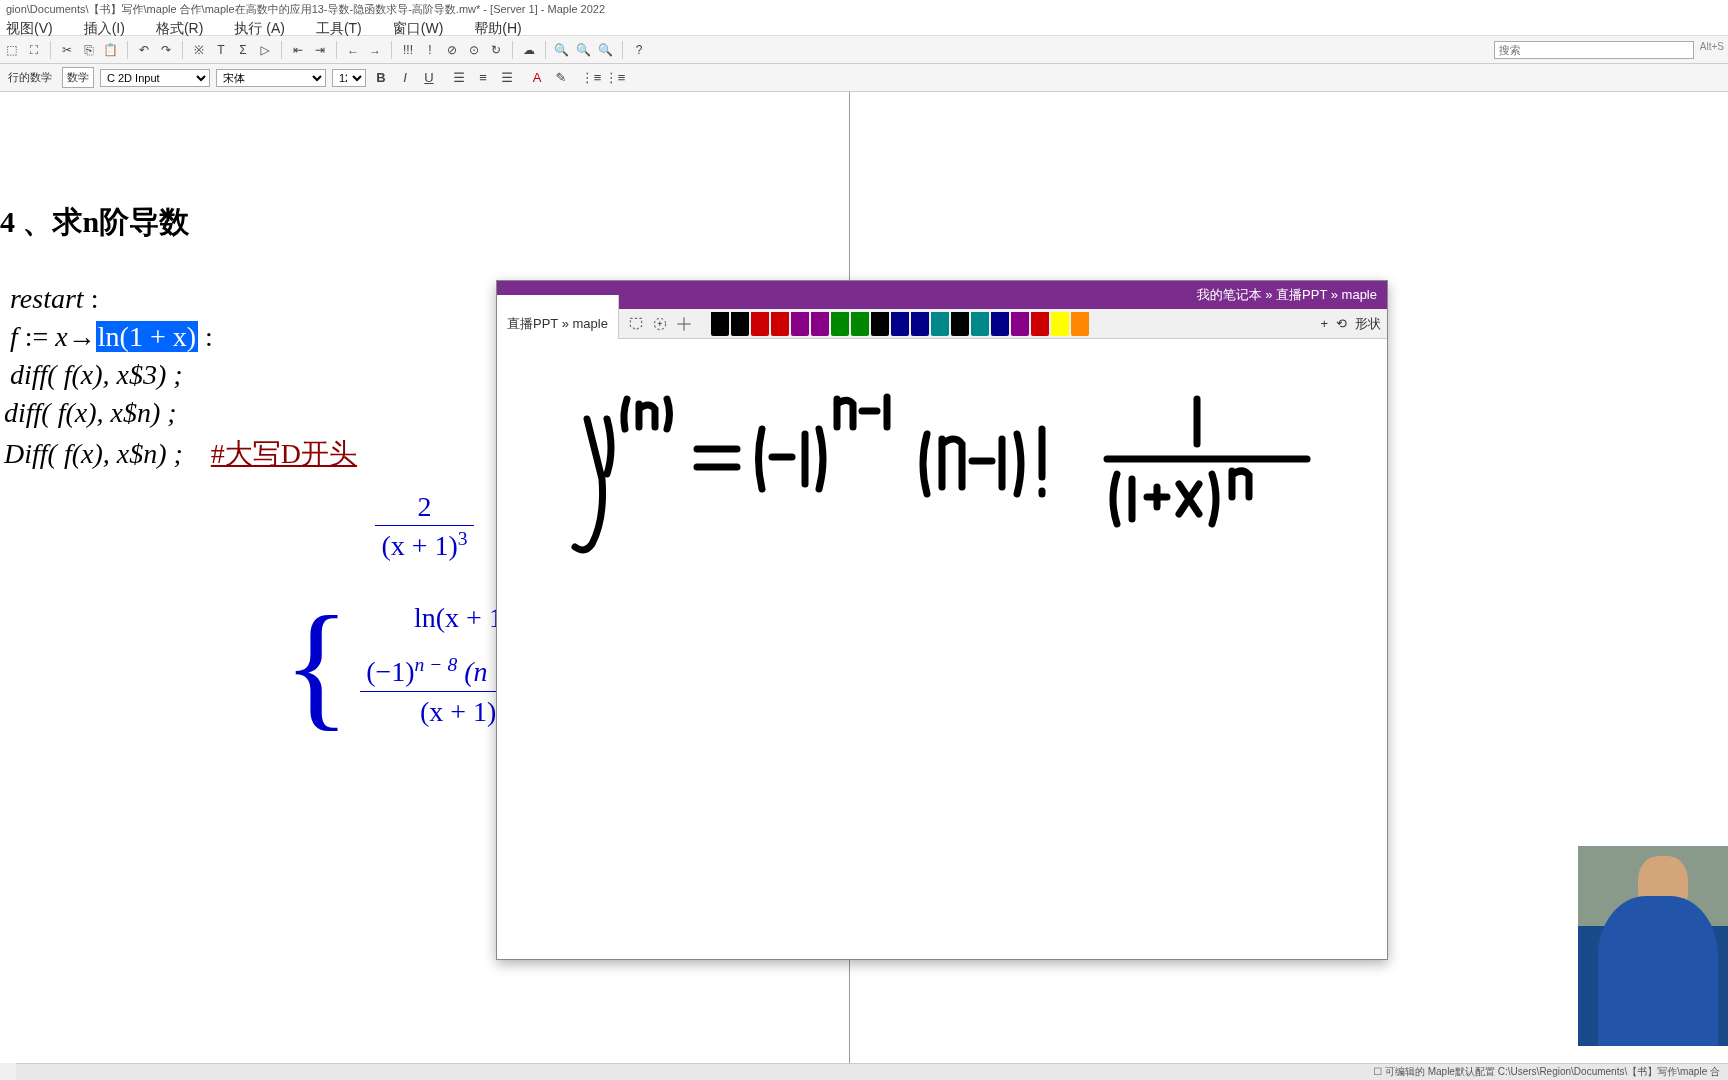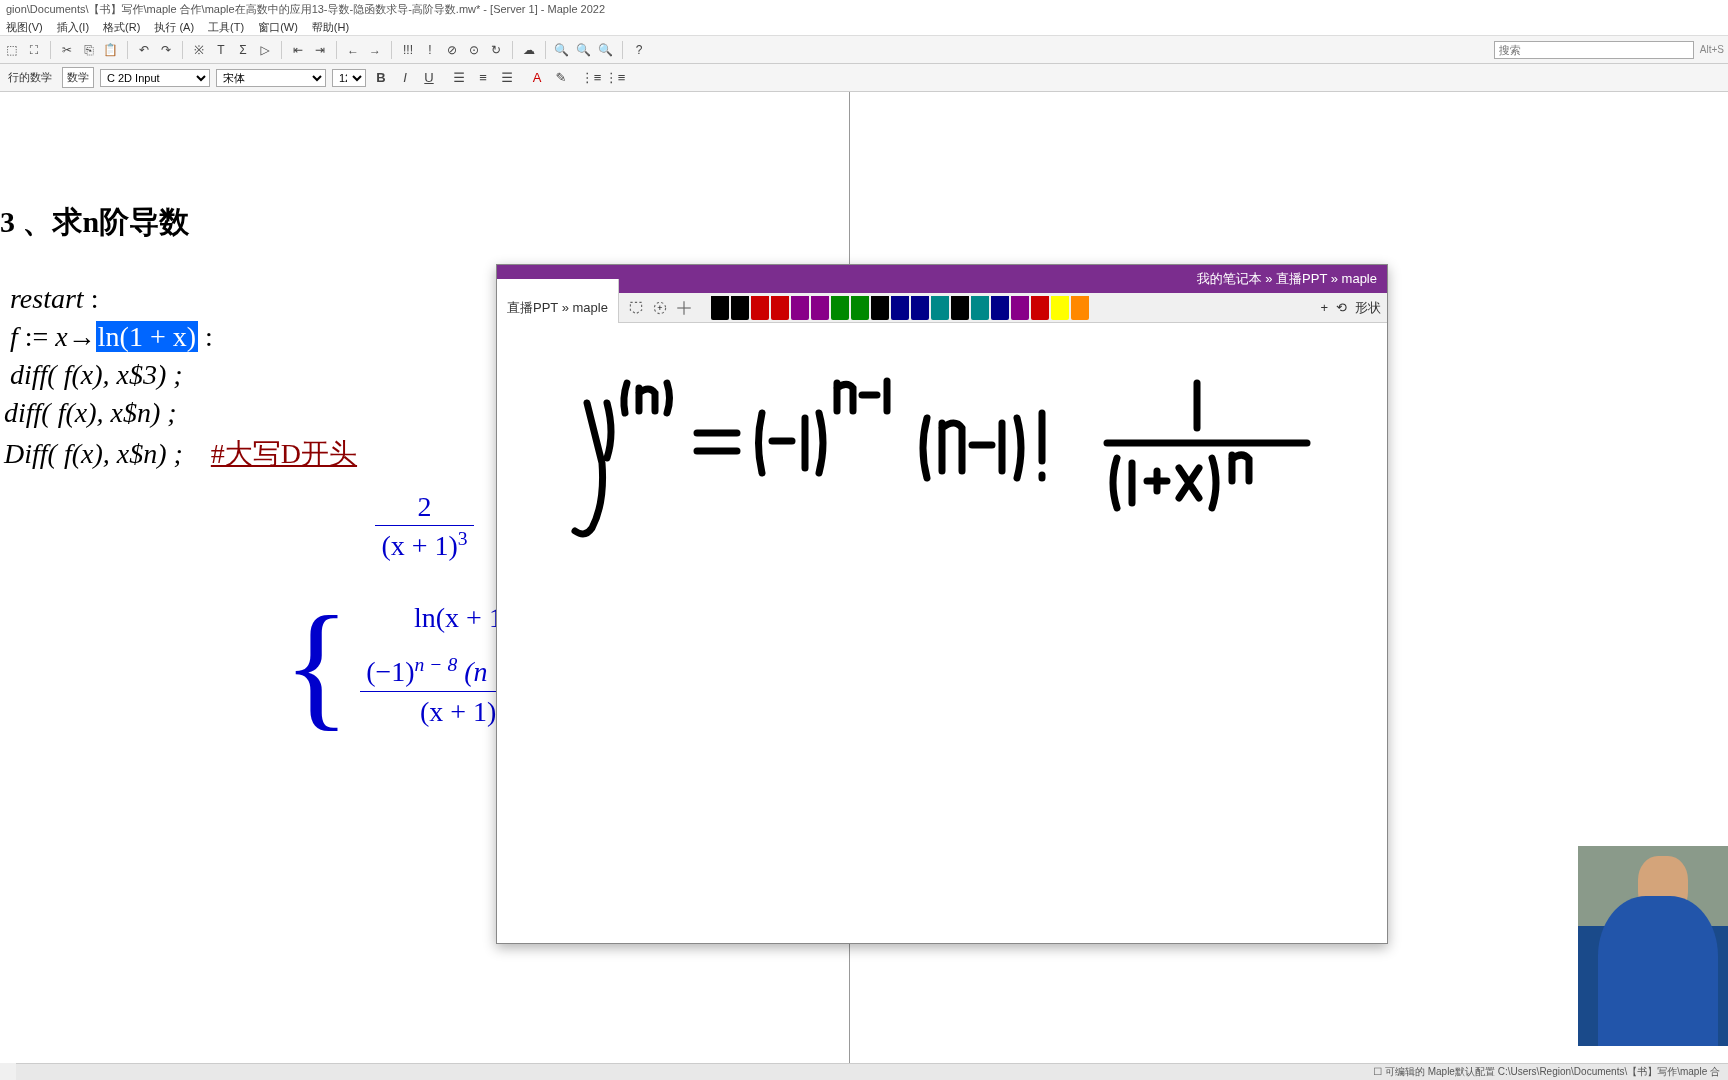--- a/index.html
+++ b/index.html
@@ -1,26 +1,26 @@
 <!DOCTYPE html>
 <html><head>
   <meta charset="utf-8">
   <style>
     * { margin: 0; padding: 0; box-sizing: border-box; }
     body { font-family: "Microsoft YaHei", sans-serif; background: #f0f0f0; overflow: hidden; width: 1728px; height: 1080px; position: relative; }
     
     .title-bar { background: #fff; height: 18px; font-size: 11px; color: #555; padding: 2px 6px; display: flex; align-items: center; }
     
-    .menu-bar { background: #fff; height: 18px; font-size: 11px; display: flex; gap: 14px; padding: 2px 6px; border-bottom: 1px solid #ddd; }
+    .menu-bar { background: #fff; height: 18px; font-size: 14px; display: flex; gap: 31px; padding: 2px 6px; border-bottom: 1px solid #ddd; }
     .menu-item { cursor: pointer; color: #333; }
     
     .toolbar1 { background: #f5f5f5; height: 28px; display: flex; align-items: center; gap: 6px; padding: 0 4px; border-bottom: 1px solid #ccc; }
     .toolbar1 .icon-btn { width: 16px; height: 16px; display: inline-flex; align-items: center; justify-content: center; font-size: 12px; color: #444; cursor: pointer; }
     .toolbar1 .sep { width: 1px; height: 18px; background: #ccc; margin: 0 2px; }
-    .search-box { margin-left: auto; display: flex; align-items: center; }
+    .search-box { margin-left: auto; display: flex; }
     .search-input { width: 200px; height: 18px; font-size: 11px; border: 1px solid #aaa; padding: 0 4px; }
     .search-hint { font-size: 10px; color: #888; margin-left: 6px; }
     
     .toolbar2 { background: #f5f5f5; height: 28px; display: flex; align-items: center; gap: 6px; padding: 0 4px; border-bottom: 1px solid #ccc; }
     .label-btn { font-size: 11px; padding: 2px 4px; color: #333; }
     .label-btn.active { background: #fff; border: 1px solid #aaa; }
     .dropdown { font-size: 11px; height: 18px; border: 1px solid #aaa; background: #fff; padding: 0 2px; }
     .fmt-btn { width: 18px; height: 18px; display: inline-flex; align-items: center; justify-content: center; font-size: 13px; cursor: pointer; color: #444; }
     .bold { font-weight: bold; } .italic { font-style: italic; } .underline { text-decoration: underline; }
     
@@ -40,21 +40,21 @@
     .frac { display: inline-block; text-align: center; vertical-align: middle; }
     .frac .num { display: block; border-bottom: 1.5px solid currentColor; padding: 0 6px 2px; }
     .frac .den { display: block; padding: 2px 6px 0; }
     .sup { font-size: 0.7em; vertical-align: super; }
     
     .piecewise { display: flex; align-items: center; justify-content: center; margin-top: 20px; }
     .brace { font-size: 140px; color: #0000cc; line-height: 0.8; margin-right: 10px; font-family: serif; }
     .piece-content { color: #0000cc; font-size: 28px; }
     .piece-row { margin: 20px 0; text-align: center; }
     
-    .onenote-overlay { position: absolute; left: 496px; top: 172px; width: 892px; height: 680px; background: #ef4444; border: 1px solid #888; box-shadow: 0 4px 12px rgba(0,0,0,0.3); }
+    .onenote-overlay { position: absolute; left: 496px; top: 188px; width: 892px; height: 680px; background: #ef4444; border: 1px solid #888; box-shadow: 0 4px 12px rgba(0,0,0,0.3); }
     .onenote-header { background: #7b2d8e; height: 28px; color: #fff; font-size: 13px; display: flex; align-items: center; justify-content: flex-end; padding: 0 10px; }
     .onenote-toolbar { background: #f0f0f0; height: 30px; display: flex; align-items: center; border-bottom: 1px solid #ccc; }
     .onenote-tab { background: #fff; padding: 20px 10px; font-size: 13px; color: #333; border-right: 1px solid #ccc; }
     .onenote-tools { display: flex; gap: 6px; padding: 0 8px; align-items: center; }
     .onenote-tool-icon { width: 18px; height: 18px; display: inline-block; }
     .pen-tray { display: flex; gap: 2px; margin-left: 10px; }
     .pen { width: 18px; height: 24px; border-radius: 0 0 2px 2px; }
     .pen.black { background: #000; } .pen.red { background: #c00; } .pen.purple { background: #808; }
     .pen.green { background: #080; } .pen.blue { background: #008; } .pen.cyan { background: #088; }
     .pen.yellow { background: #ff0; } .pen.orange { background: #f80; }
@@ -144,21 +144,21 @@
   <span class="fmt-btn" style="color:#c00">A</span>
   <span class="fmt-btn">✎</span>
   <span class="sep"></span>
   <span class="fmt-btn">⋮≡</span>
   <span class="fmt-btn">⋮≡</span>
 </div>
 
 <div class="workspace">
   <div class="doc-area">
     <div class="doc-content">
-      <div class="section-title">3 、求n阶导数</div>
+      <div class="section-title">4 、求n阶导数</div>
 
       <div class="math-line indent1">
         <span>restart</span><span style="font-style:normal"> :</span>
       </div>
 
       <div class="math-line indent1">
         <span>f</span><span style="font-style:normal"> := </span><span>x</span><span style="font-style:normal">→</span><span class="highlight" style="font-style:normal">ln(1 + x)</span><span style="font-style:normal"> :</span>
       </div>
 
       <div class="math-line indent1">diff( f(x),  x$3) ;</div>

